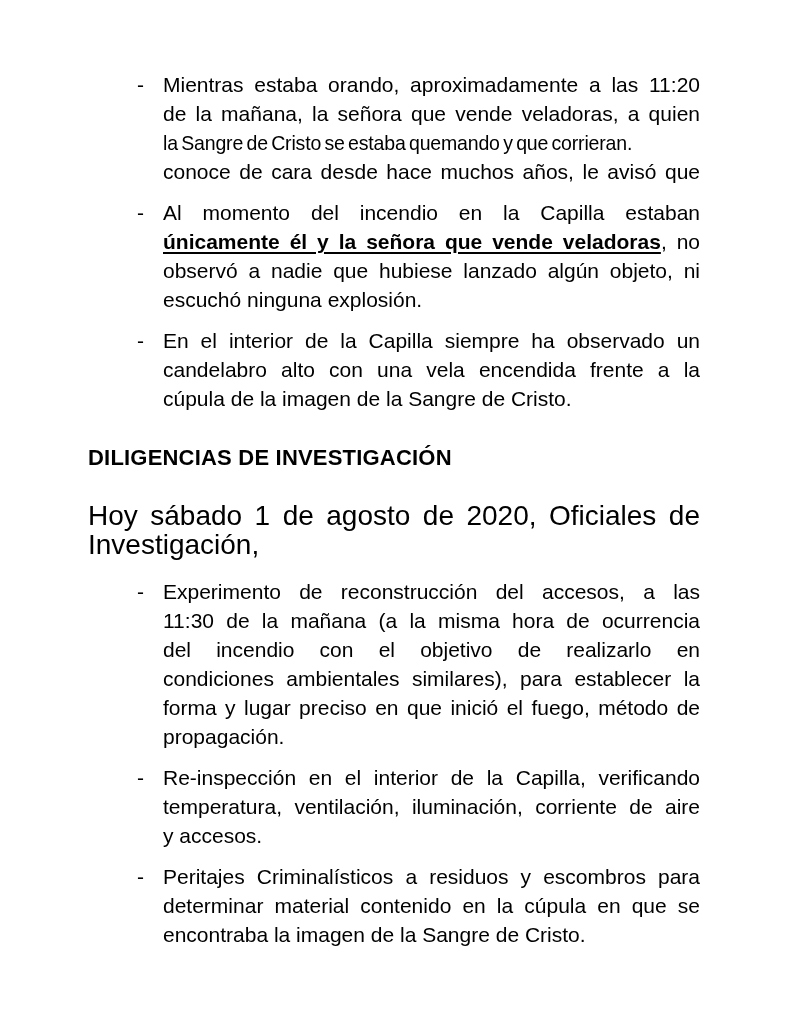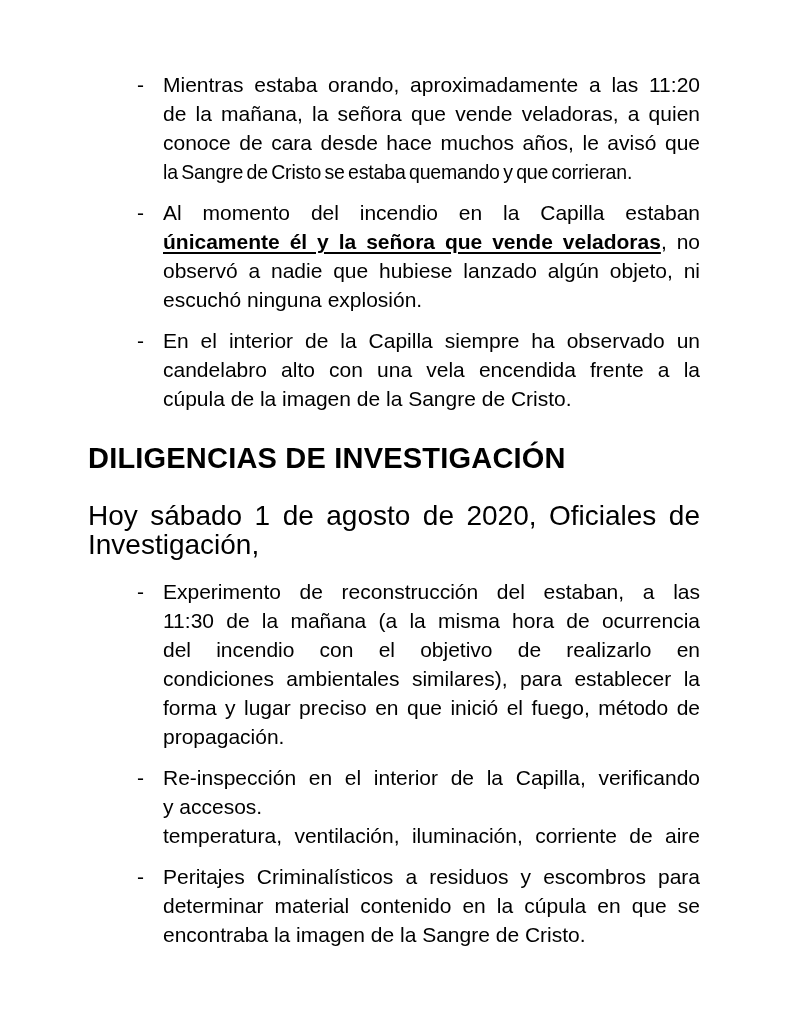--- a/index.html
+++ b/index.html
@@ -53,21 +53,21 @@
   }
   .bullet:last-child { margin-bottom: 0; }
   .dash {
     position: absolute;
     left: 49px;
     top: 0;
     font-size: 21px;
     line-height: 29px;
   }
   .heading {
-    font-size: 29px;
+    font-size: 22px;
     line-height: 30px;
     font-weight: bold;
     letter-spacing: 0.2px;
     margin: 30px 0 28px 0;
   }
   .para {
     font-size: 28px;
     line-height: 29px;
     margin: 0 0 18px 0;
   }
@@ -76,22 +76,22 @@
 <body>
 
 <div class="doc">
 
   <section>
     <div class="bullet">
       <span class="dash">-</span>
       <div class="bullet-text">
           <div class="tl"><span class="seg">Mientras estaba orando, aproximadamente a las 11:20</span></div>
           <div class="tl"><span class="seg">de la mañana, la señora que vende veladoras, a quien</span></div>
+          <div class="tl last condensed"><span class="seg">la Sangre de Cristo se estaba quemando y que corrieran.</span></div>
           <div class="tl"><span class="seg">conoce de cara desde hace muchos años, le avisó que</span></div>
-          <div class="tl last condensed"><span class="seg">la Sangre de Cristo se estaba quemando y que corrieran.</span></div>
         </div>
     </div>
     <div class="bullet">
       <span class="dash">-</span>
       <div class="bullet-text">
           <div class="tl"><span class="seg">Al momento del incendio en la Capilla estaban</span></div>
           <div class="tl"><span class="seg b u">únicamente él y la señora que vende veladoras</span><span class="seg">, no</span></div>
           <div class="tl"><span class="seg">observó a nadie que hubiese lanzado algún objeto, ni</span></div>
           <div class="tl last"><span class="seg">escuchó ninguna explosión.</span></div>
         </div>
@@ -109,34 +109,34 @@
   <h1 class="heading">DILIGENCIAS DE INVESTIGACIÓN</h1>
 
   <div class="para">
       <div class="tl"><span class="seg">Hoy sábado 1 de agosto de 2020, Oficiales de Investigación,</span></div>
     </div>
 
   <section>
     <div class="bullet">
       <span class="dash">-</span>
       <div class="bullet-text">
-          <div class="tl"><span class="seg">Experimento de reconstrucción del estaban, a las</span></div>
+          <div class="tl"><span class="seg">Experimento de reconstrucción del accesos, a las</span></div>
           <div class="tl"><span class="seg">11:30 de la mañana (a la misma hora de ocurrencia</span></div>
           <div class="tl"><span class="seg">del incendio con el objetivo de realizarlo en</span></div>
           <div class="tl"><span class="seg">condiciones ambientales similares), para establecer la</span></div>
           <div class="tl"><span class="seg">forma y lugar preciso en que inició el fuego, método de</span></div>
           <div class="tl last"><span class="seg">propagación.</span></div>
         </div>
     </div>
     <div class="bullet">
       <span class="dash">-</span>
       <div class="bullet-text">
           <div class="tl"><span class="seg">Re-inspección en el interior de la Capilla, verificando</span></div>
+          <div class="tl"><span class="seg">temperatura, ventilación, iluminación, corriente de aire</span></div>
           <div class="tl last"><span class="seg">y accesos.</span></div>
-          <div class="tl"><span class="seg">temperatura, ventilación, iluminación, corriente de aire</span></div>
         </div>
     </div>
     <div class="bullet">
       <span class="dash">-</span>
       <div class="bullet-text">
           <div class="tl"><span class="seg">Peritajes Criminalísticos a residuos y escombros para</span></div>
           <div class="tl"><span class="seg">determinar material contenido en la cúpula en que se</span></div>
           <div class="tl last"><span class="seg">encontraba la imagen de la Sangre de Cristo.</span></div>
         </div>
     </div>

